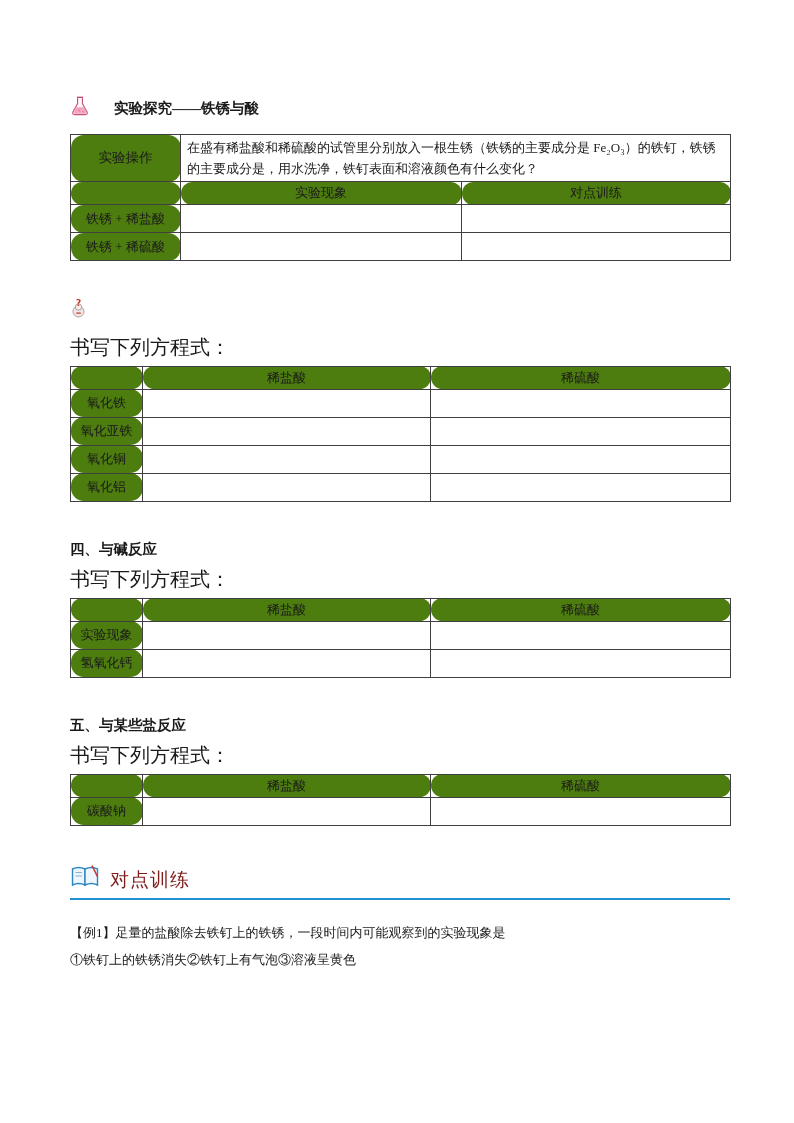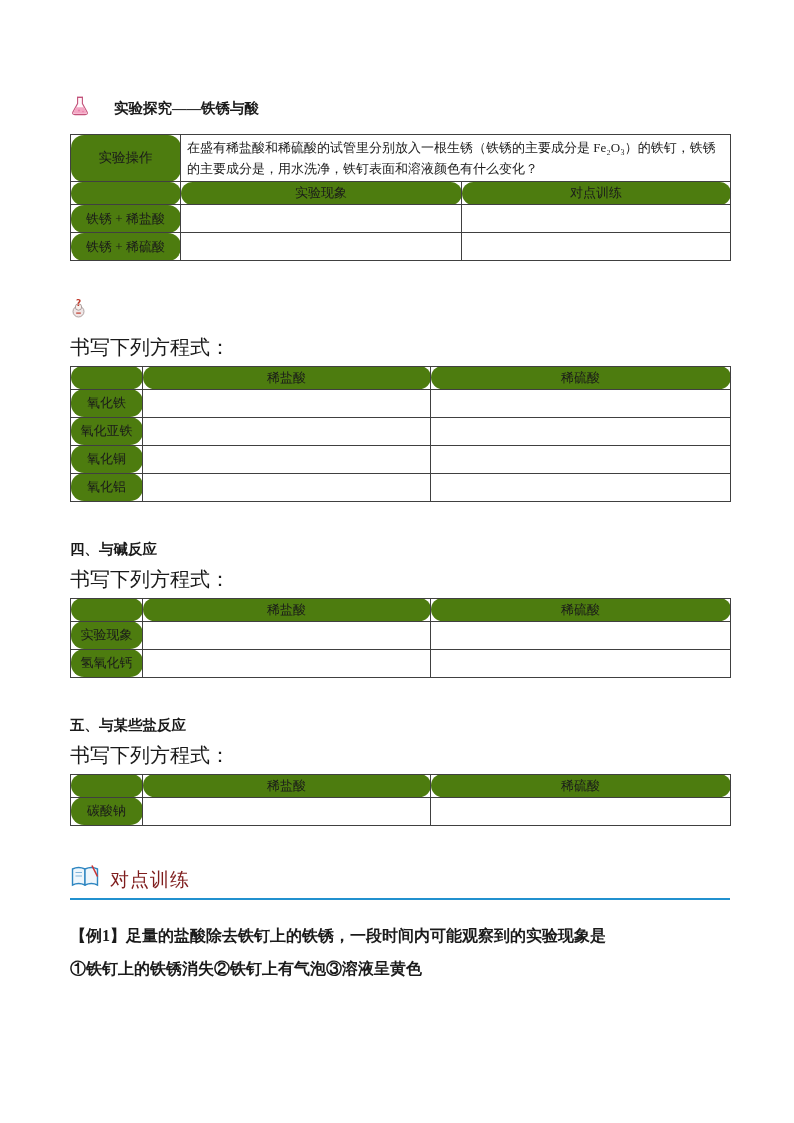--- a/index.html
+++ b/index.html
@@ -37,21 +37,21 @@
   .sec-desc  { font-size:14px; margin-top:8px; }
   .sec-prompt{ font-size:20px; margin-top:7px; margin-bottom:5px; }
   .sec-title.tight { margin-top:38px; }
 
   
   .practice { margin-top:38px; width:660px; display:flex; align-items:flex-end; gap:9px;
               border-bottom:2.5px solid #2191cf; padding-bottom:5px; }
   .practice .p-ttl { font-weight:normal; font-size:19px; color:#7f1d1d; letter-spacing:1px; }
 
   
-  .example { margin-top:20px; font-size:16px; line-height:2.05;font-weight:bold; }
+  .example { margin-top:20px; font-size:13px; line-height:2.05; }
 </style>
 </head>
 <body>
 
 <div class="page">
 
   <div class="icon-head content">
     <span class="ic">
       <svg width="20" height="21" viewBox="0 0 20 21">
         <path d="M7.6 1.5 L12.4 1.5 L12.4 7.5 L17.2 16.2 Q18 18.6 15.2 18.6 L4.8 18.6 Q2 18.6 2.8 16.2 L7.6 7.5 Z" fill="#fff7fa" stroke="#c2527a" stroke-width="1.1"></path>

